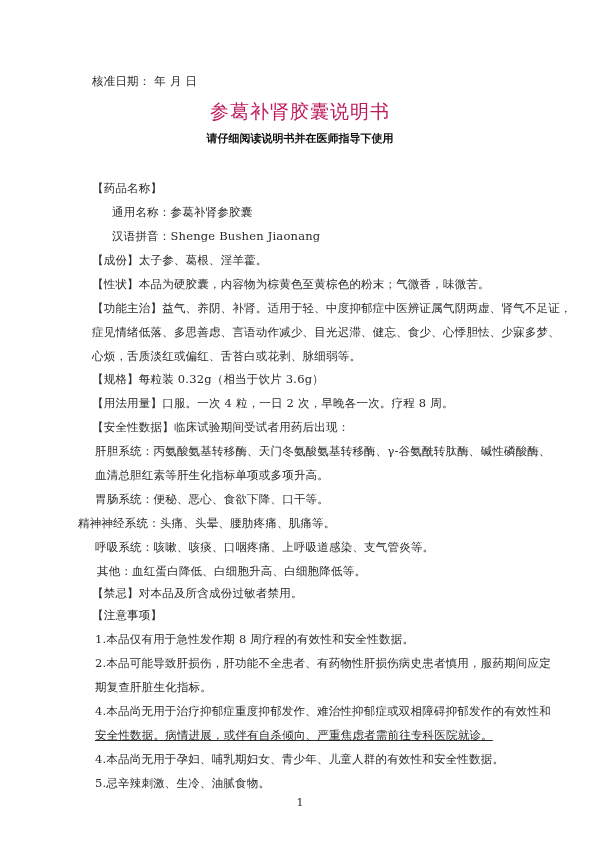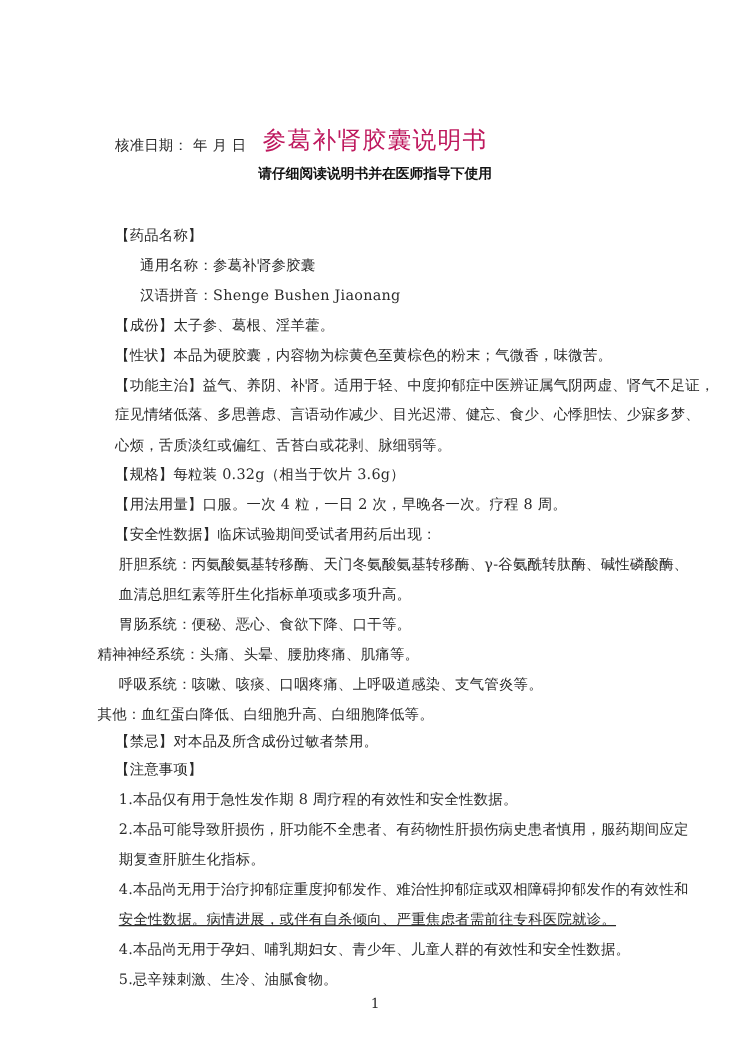--- a/index.html
+++ b/index.html
@@ -1,19 +1,19 @@
 <!DOCTYPE html>
 <html><head>
 <meta charset="utf-8">
 <style>
   html, body { margin: 0; padding: 0; background: #ffffff; }
   body { width: 600px; height: 850px; position: relative; overflow: hidden;
          font-family: "DejaVu Serif", "Liberation Serif", serif; color: #2a2a2a; }
   .line { position: absolute; left: 0; white-space: nowrap; font-size: 11.5px; line-height: 14px; letter-spacing: 0.2px; }
-  .date { left: 92px; top: 74px; margin-top: 35px; }
+  .date { left: 92px; top: 74px; }
   .title { position: absolute; left: 0; width: 600px; text-align: center; top: 99px;
            font-family: "DejaVu Sans", "Liberation Sans", sans-serif; font-size: 19px; color: #be185d; letter-spacing: 1px; }
   .subtitle { position: absolute; left: 0; width: 600px; text-align: center; top: 131px;
            font-family: "DejaVu Sans", "Liberation Sans", sans-serif; font-size: 11px; font-weight: bold; color: #111; }
   .head { font-weight: normal; }
   .page-num { position: absolute; left: 0; width: 600px; text-align: center; top: 780px; font-size: 11px; }
 </style>
 </head>
 <body>
 
@@ -22,33 +22,33 @@
   <div class="title">参葛补肾胶囊说明书</div>
   <div class="subtitle">请仔细阅读说明书并在医师指导下使用</div>
 
   <div class="line head" style="left:92px;top:181px;">【药品名称】</div>
   <div class="line" style="left:112px;top:205px;">通用名称：参葛补肾参胶囊</div>
   <div class="line" style="left:112px;top:229px;">汉语拼音：Shenge Bushen Jiaonang</div>
   <div class="line" style="left:92px;top:253px;">【成份】太子参、葛根、淫羊藿。</div>
   <div class="line" style="left:92px;top:277px;">【性状】本品为硬胶囊，内容物为棕黄色至黄棕色的粉末；气微香，味微苦。</div>
 
   <div class="line" style="left:92px;top:301px;">【功能主治】益气、养阴、补肾。适用于轻、中度抑郁症中医辨证属气阴两虚、肾气不足证，</div>
-  <div class="line" style="left:92px;top:325px;font-family:Liberation Serif, serif;">症见情绪低落、多思善虑、言语动作减少、目光迟滞、健忘、食少、心悸胆怯、少寐多梦、</div>
+  <div class="line" style="left:92px;top:325px;">症见情绪低落、多思善虑、言语动作减少、目光迟滞、健忘、食少、心悸胆怯、少寐多梦、</div>
   <div class="line" style="left:92px;top:349px;">心烦，舌质淡红或偏红、舌苔白或花剥、脉细弱等。</div>
 
   <div class="line" style="left:92px;top:372px;">【规格】每粒装 0.32g（相当于饮片 3.6g）</div>
   <div class="line" style="left:92px;top:396px;">【用法用量】口服。一次 4 粒，一日 2 次，早晚各一次。疗程 8 周。</div>
 
   <div class="line" style="left:92px;top:420px;">【安全性数据】临床试验期间受试者用药后出现：</div>
   <div class="line" style="left:95px;top:444px;">肝胆系统：丙氨酸氨基转移酶、天门冬氨酸氨基转移酶、γ-谷氨酰转肽酶、碱性磷酸酶、</div>
   <div class="line" style="left:95px;top:468px;">血清总胆红素等肝生化指标单项或多项升高。</div>
   <div class="line" style="left:95px;top:492px;">胃肠系统：便秘、恶心、食欲下降、口干等。</div>
   <div class="line" style="left:78px;top:516px;">精神神经系统：头痛、头晕、腰肋疼痛、肌痛等。</div>
   <div class="line" style="left:95px;top:540px;">呼吸系统：咳嗽、咳痰、口咽疼痛、上呼吸道感染、支气管炎等。</div>
-  <div class="line" style="left:78px;top:564px;">其他：血红蛋白降低、白细胞升高、白细胞降低等。</div>
+  <div class="line" style="left:97px;top:564px;">其他：血红蛋白降低、白细胞升高、白细胞降低等。</div>
 
   <div class="line" style="left:92px;top:586px;">【禁忌】对本品及所含成份过敏者禁用。</div>
 
   <div class="line" style="left:92px;top:608px;">【注意事项】</div>
   <div class="line" style="left:95px;top:632px;">1.本品仅有用于急性发作期 8 周疗程的有效性和安全性数据。</div>
   <div class="line" style="left:95px;top:656px;">2.本品可能导致肝损伤，肝功能不全患者、有药物性肝损伤病史患者慎用，服药期间应定</div>
   <div class="line" style="left:95px;top:680px;">期复查肝脏生化指标。</div>
   <div class="line" style="left:95px;top:704px;">4.本品尚无用于治疗抑郁症重度抑郁发作、难治性抑郁症或双相障碍抑郁发作的有效性和</div>
   <div class="line" style="left:95px;top:728px;text-decoration:underline;">安全性数据。病情进展，或伴有自杀倾向、严重焦虑者需前往专科医院就诊。</div>
   <div class="line" style="left:95px;top:752px;">4.本品尚无用于孕妇、哺乳期妇女、青少年、儿童人群的有效性和安全性数据。</div>

